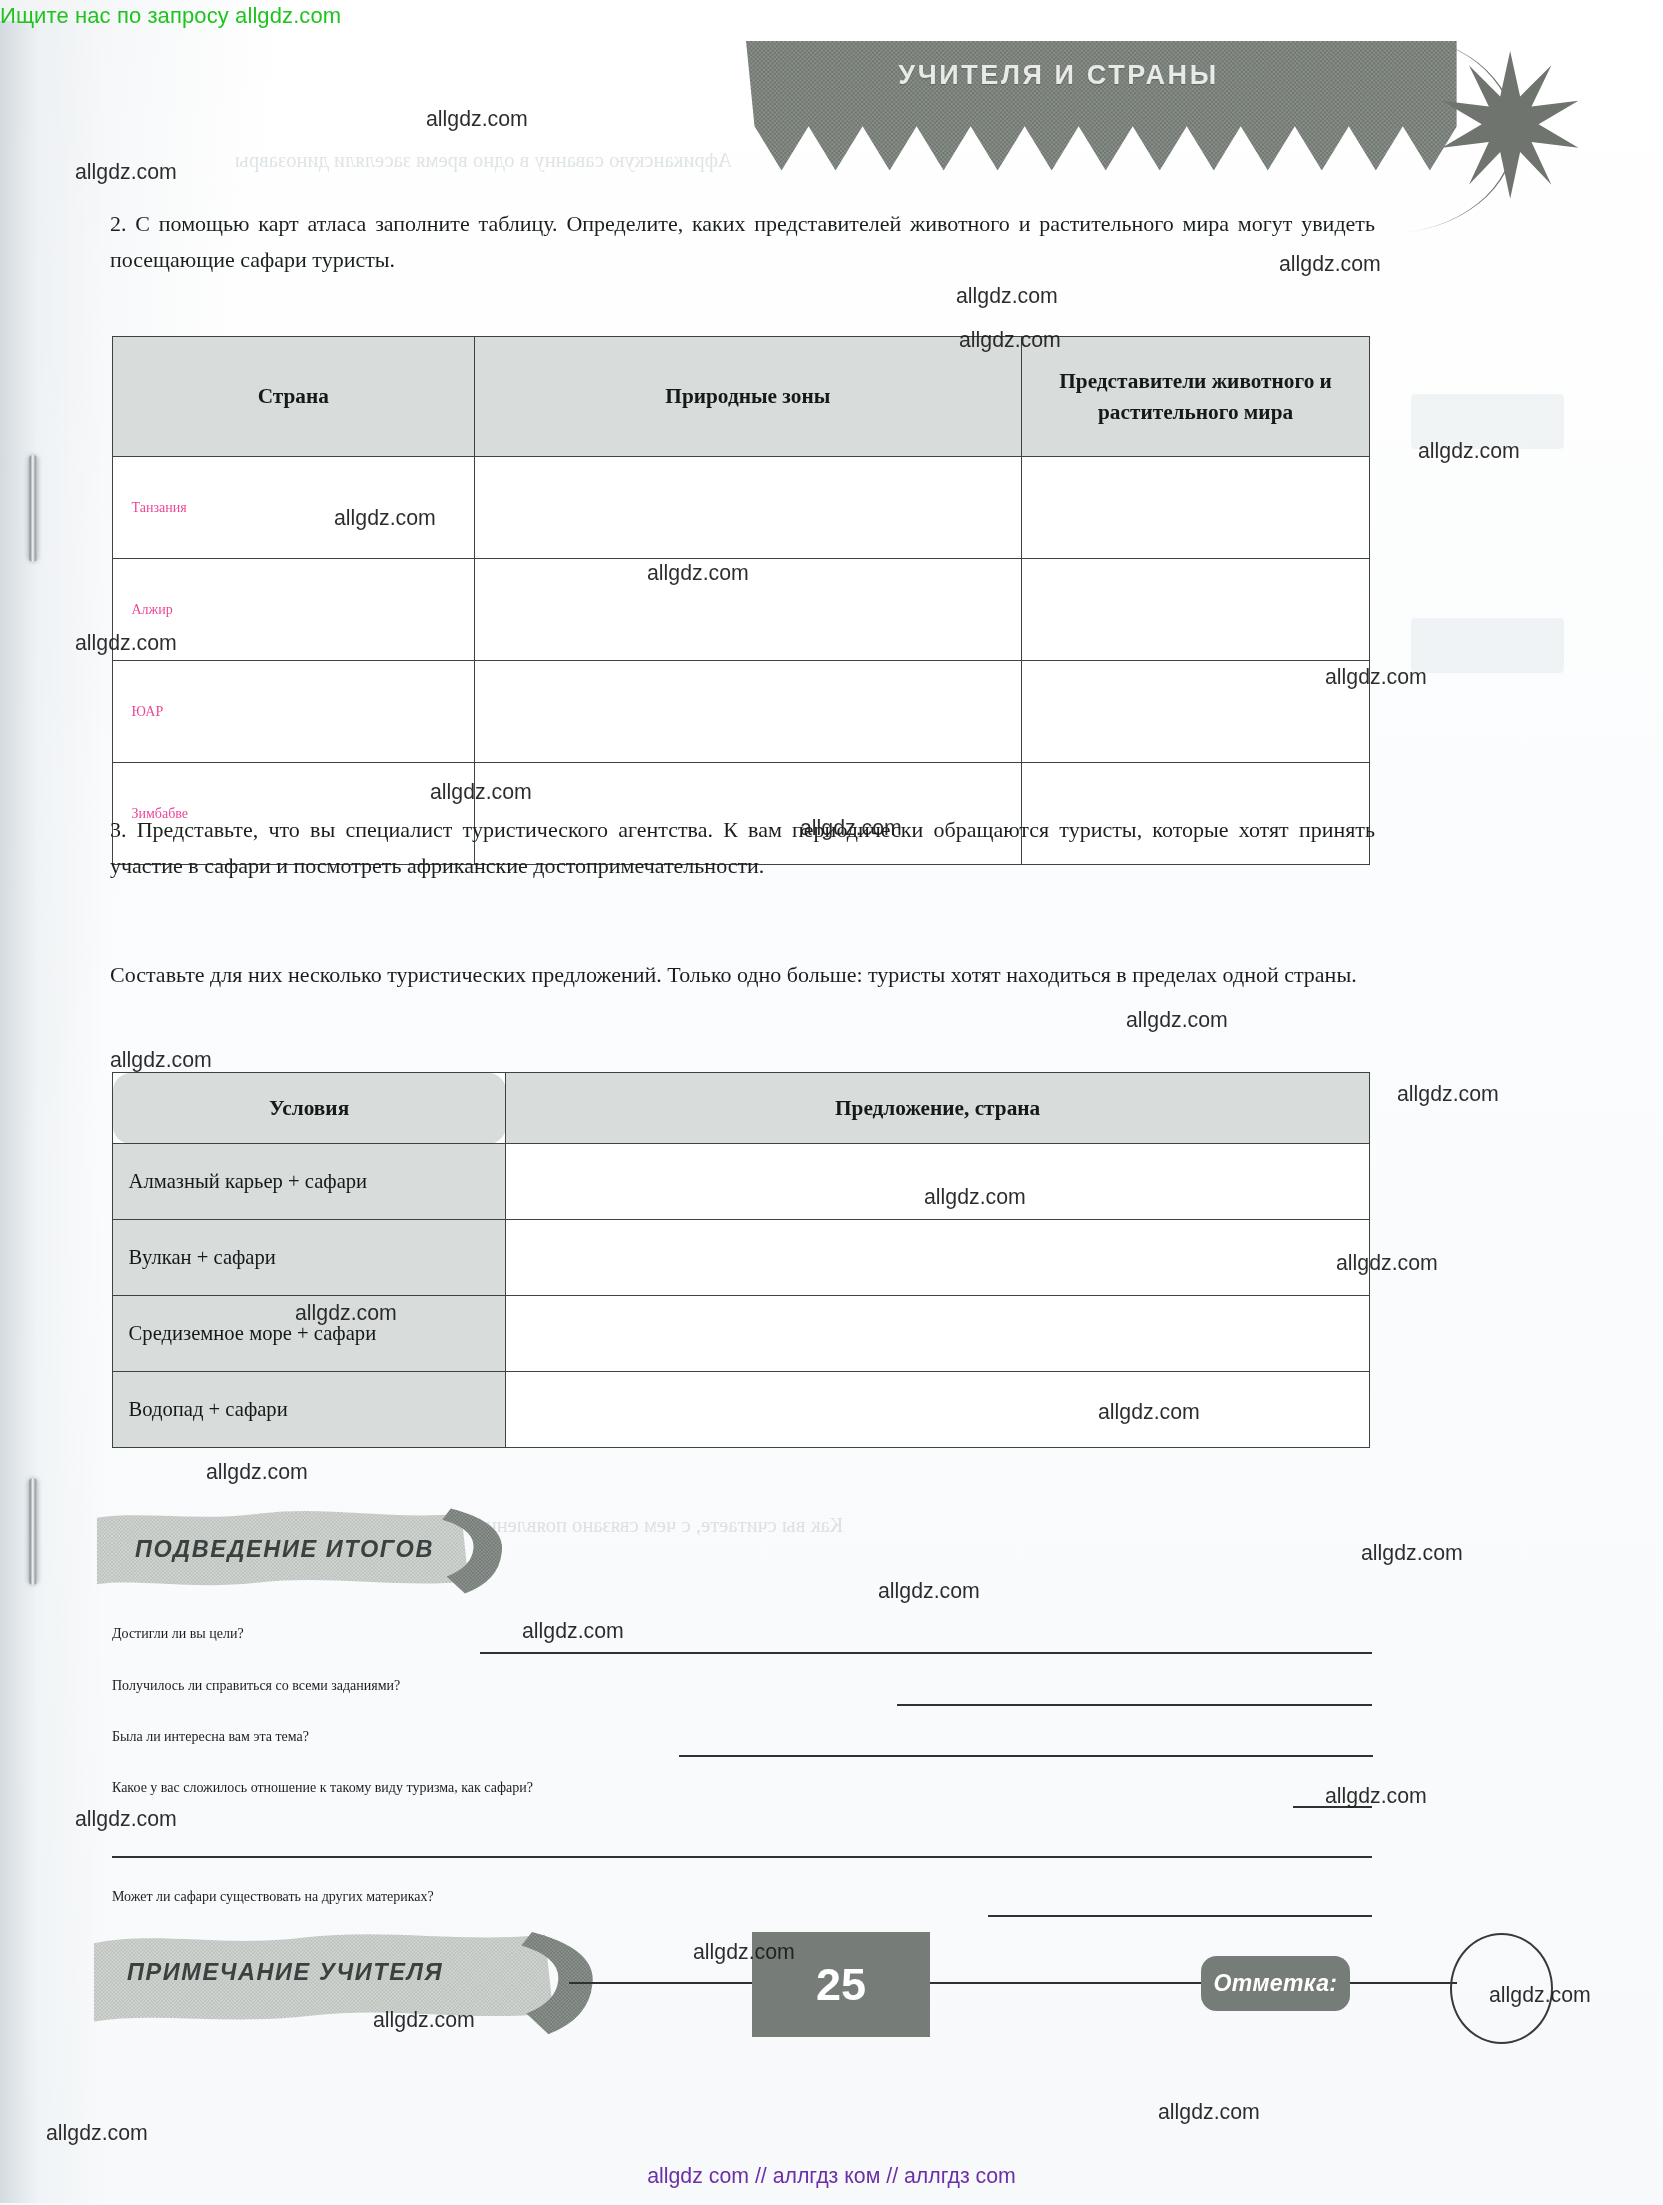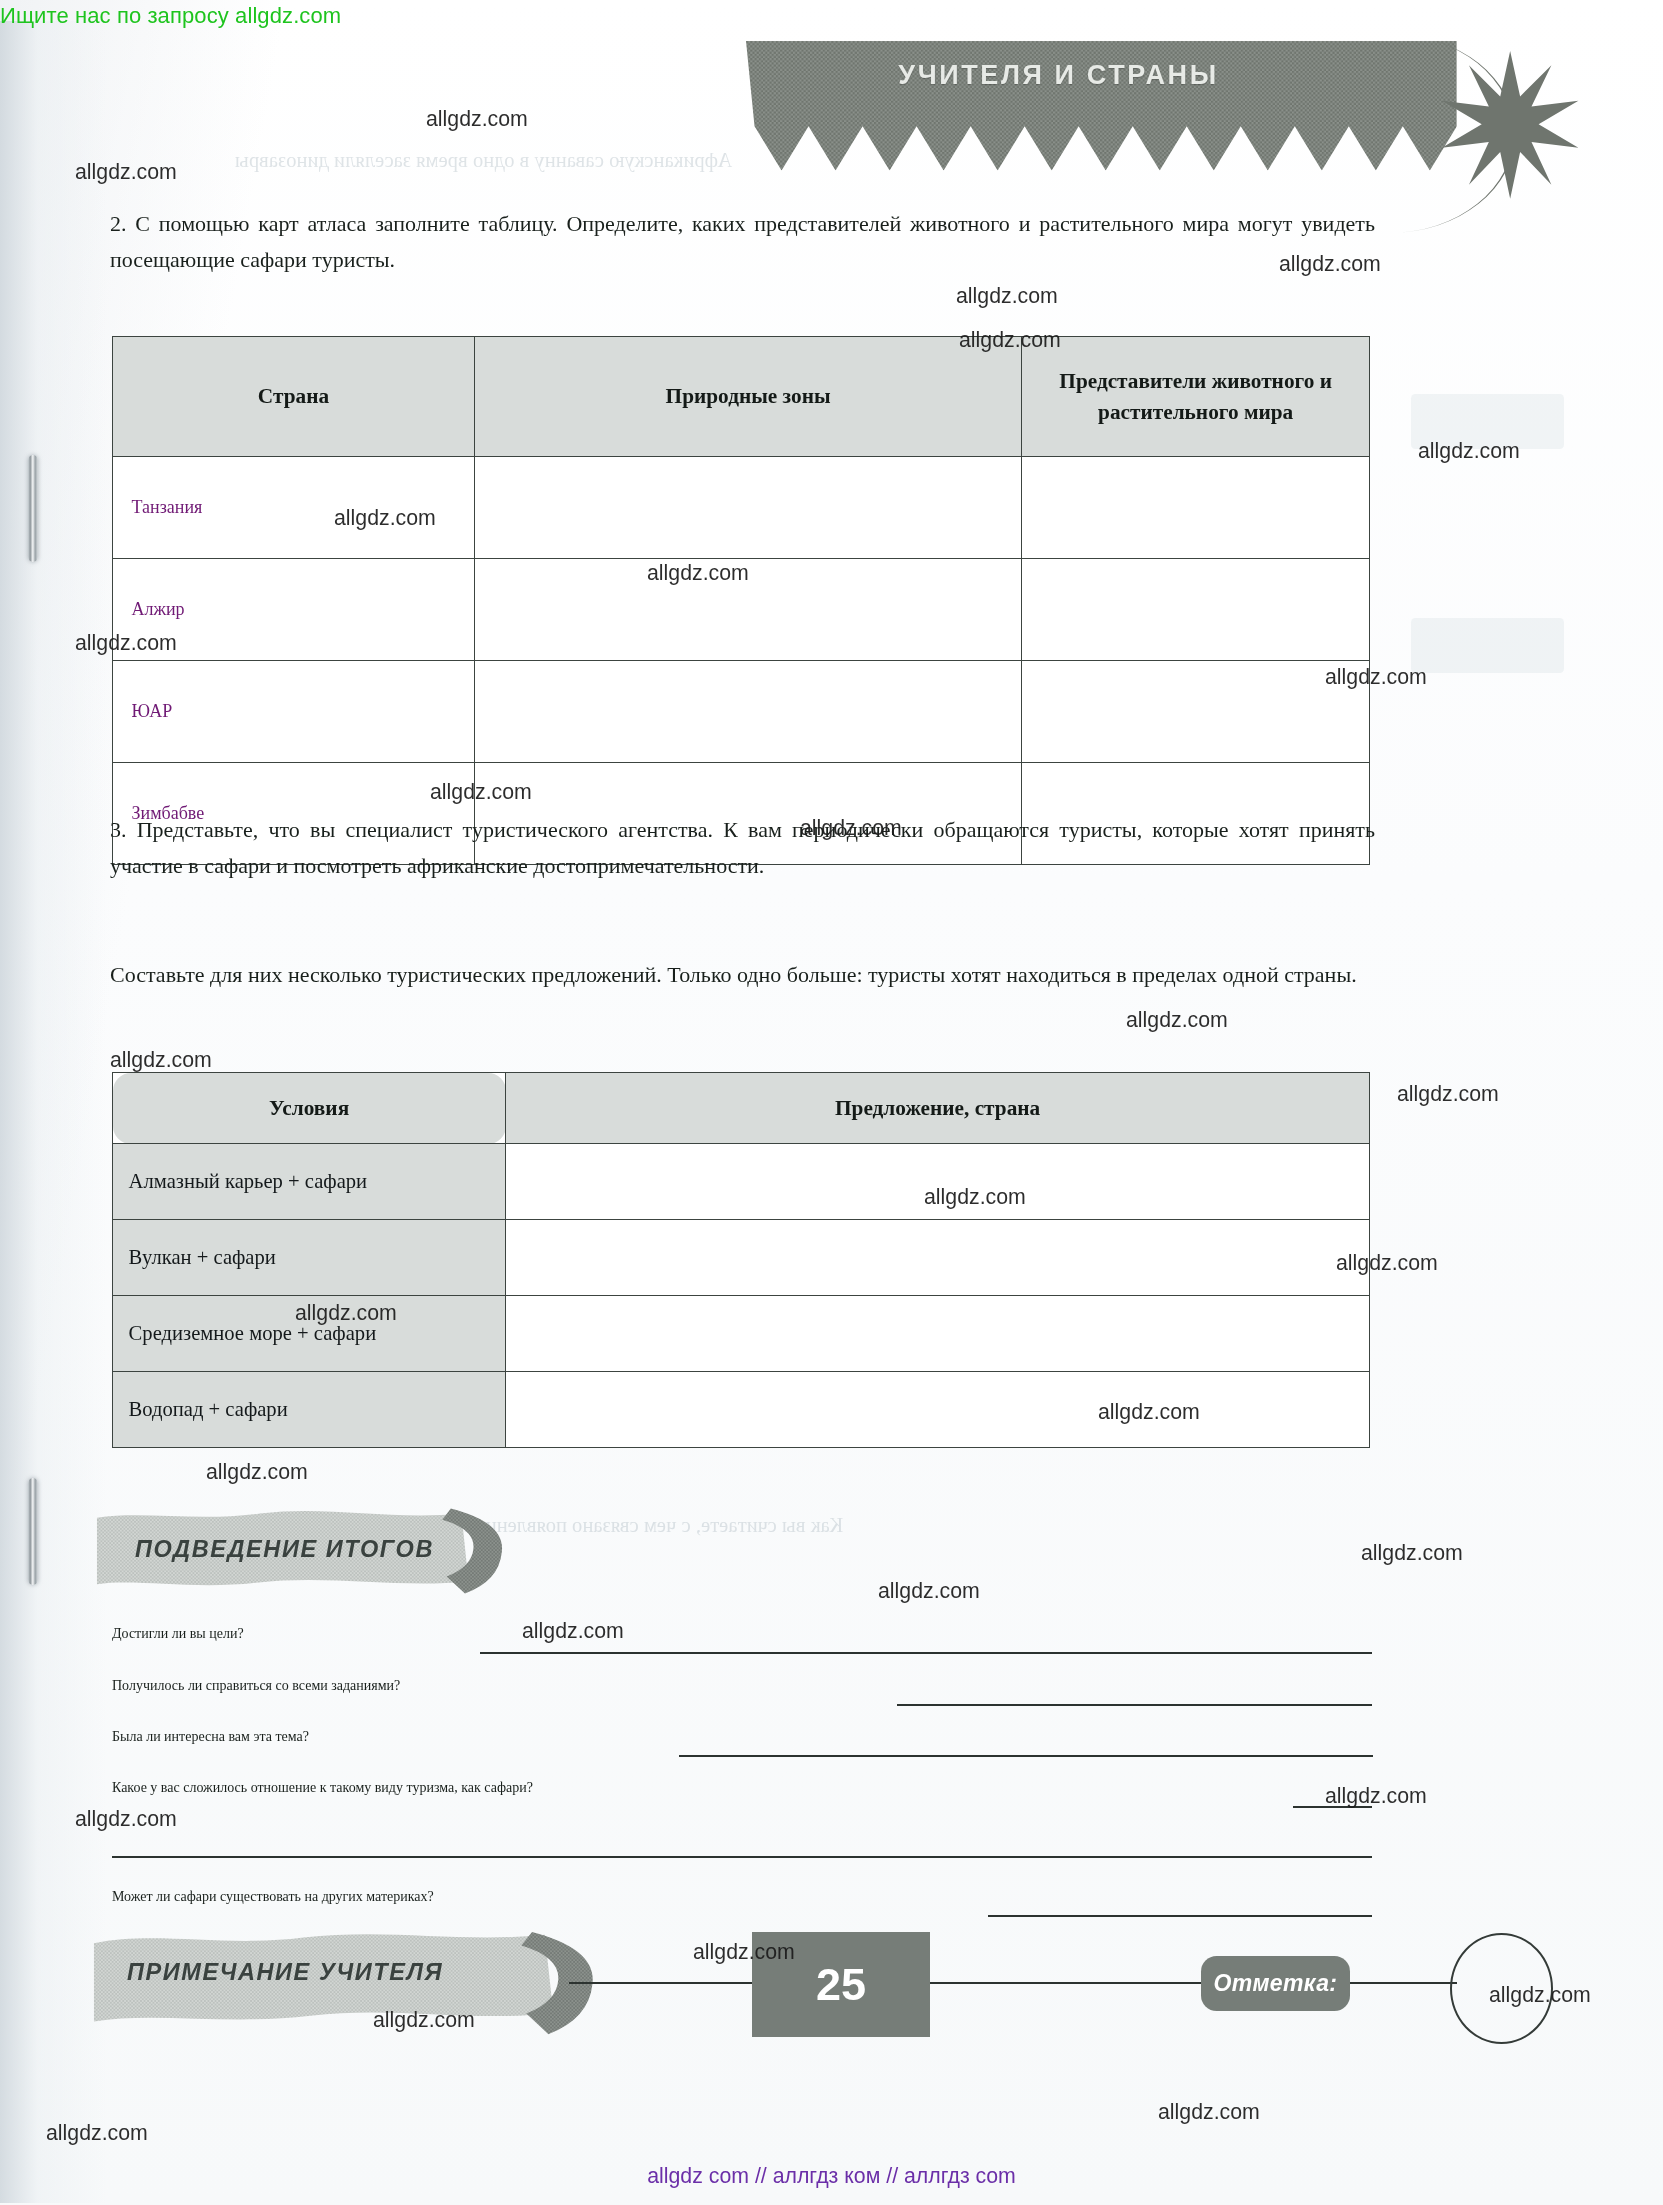--- a/index.html
+++ b/index.html
@@ -64,21 +64,21 @@
     border:1.4px solid #3c4440;
     padding:0;
     vertical-align:middle;
   }
   table.wb th{
     background:#d8dcda;
     font-weight:bold;font-size:21.3px;color:#141a17;
     text-align:center;line-height:31px;
   }
   table.wb td.cellname{
-    font-size:18px;color:#701a75;padding-left:18.5px;
+    font-size:14px;color:#ec4899;padding-left:18.5px;
     text-align:left;font-weight:normal;
   }
   table.wb td.cond{
     background:#d8dcda;font-size:20.6px;color:#14191b;
     padding-left:15.6px;text-align:left;
   }
   table.wb td.empty{background:#ffffff;}
 
   
   .ribbon{position:absolute;}

